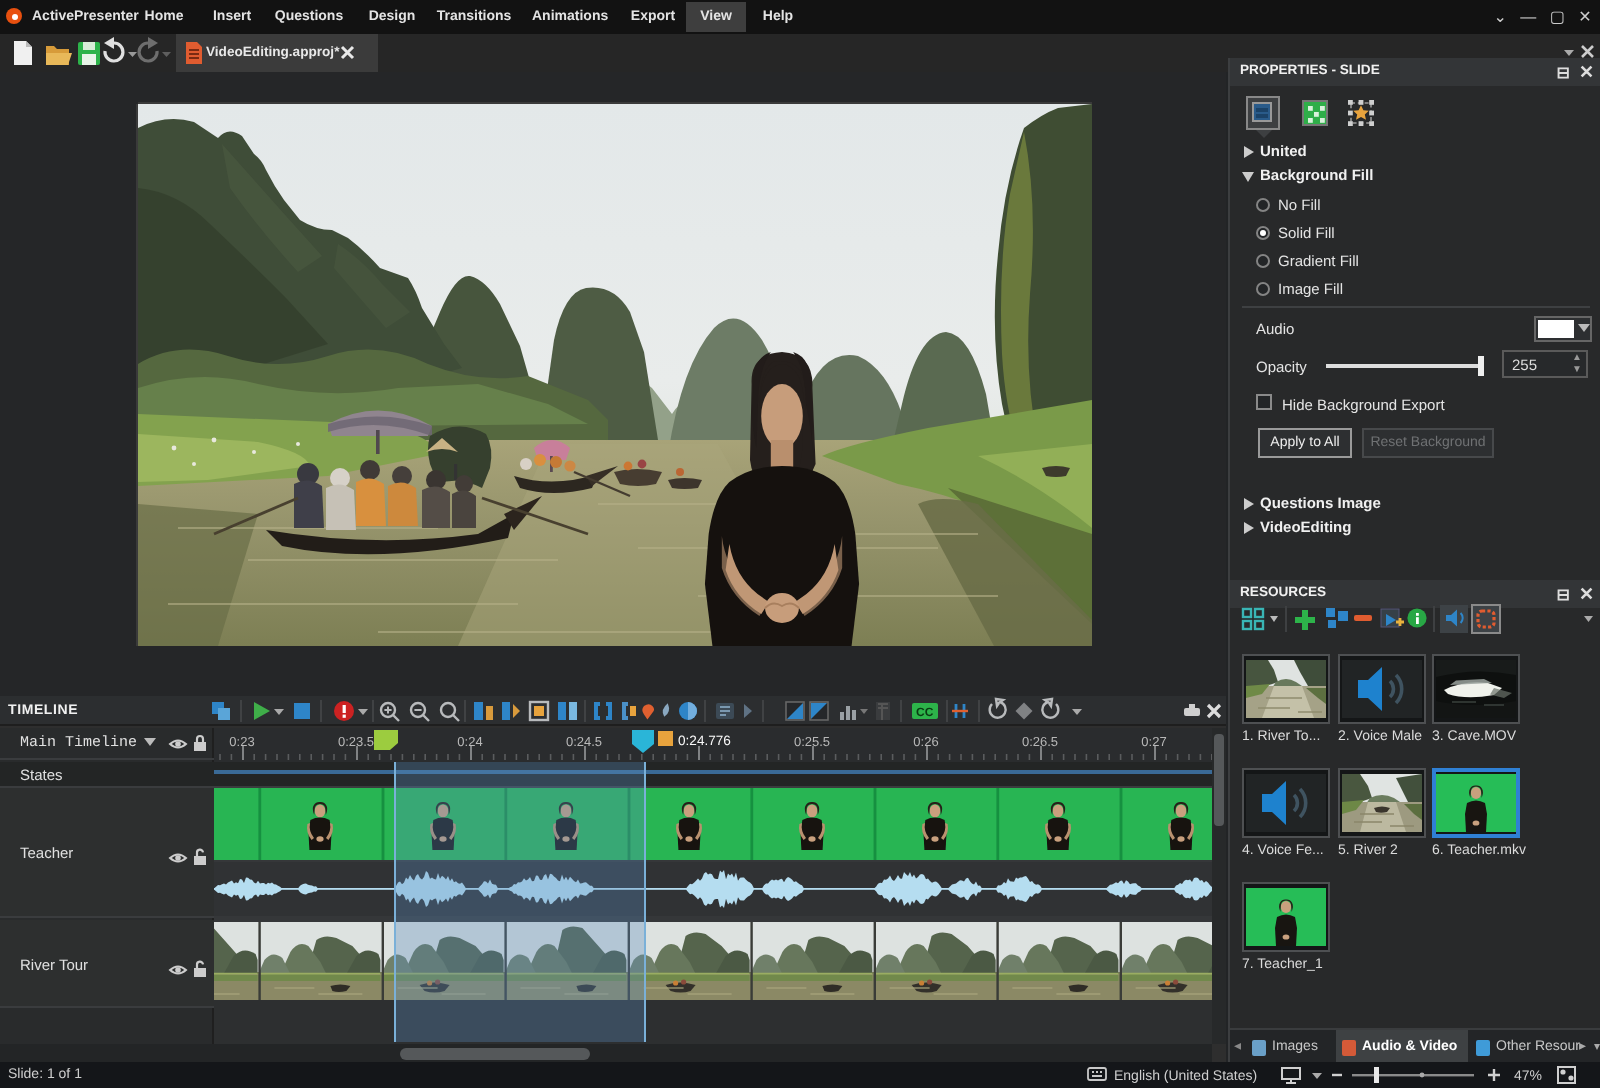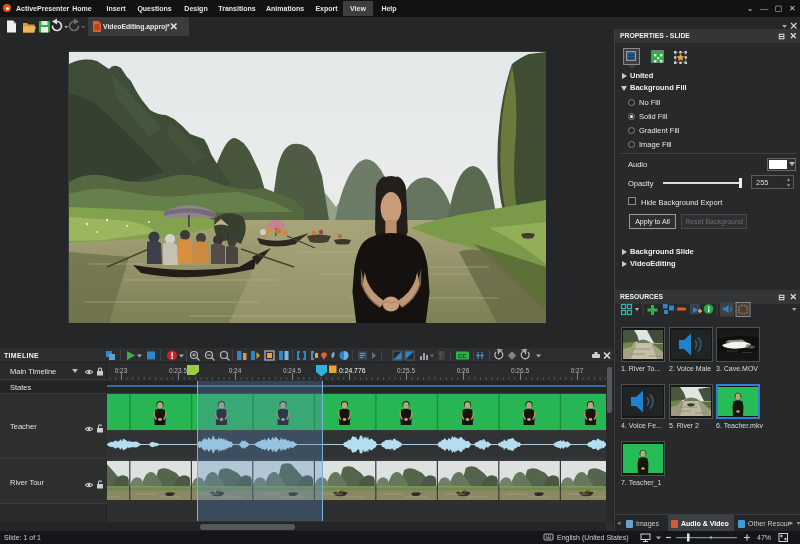--- a/index.html
+++ b/index.html
@@ -290,21 +290,21 @@
     <div class="abs" style="left:48px;top:153px;width:79px;height:2px;background:#ddd;"></div>
     <div class="abs" style="left:124px;top:149px;width:3px;height:10px;background:#eee;"></div>
     <div class="abs" style="left:136px;top:146px;width:43px;height:14px;border:1px solid #5a5a5a;background:#27292b;color:#ddd;font-size:7.5px;line-height:13px;">
       <span style="margin-left:4px;text-align:center;">255</span>
       <span class="abs" style="right:2px;top:0px;color:#999;font-size:5px;line-height:6px;">▲<br>▼</span>
     </div>
     <div class="abs" style="left:13px;top:168px;width:8px;height:8px;border:1px solid #8a8a8a;background:#232527;"></div>
     <div class="lbl" style="left:26px;top:169px;">Hide Background Export</div>
     <div class="btn" style="left:14px;top:185px;width:47px;border:1px solid #9a9a9a;color:#eee;">Apply to All</div>
     <div class="btn" style="left:66px;top:185px;width:66px;border:1px solid #47494b;color:#6f7173;">Reset Background</div>
-    <div class="prow arr-r" style="top:218px;">Background Slide</div>
+    <div class="prow arr-r" style="top:218px;">Questions Image</div>
     <div class="prow arr-r" style="top:230px;">VideoEditing</div>
 
     <div class="phead" style="top:261px;">RESOURCES<span class="phicons">⊟&nbsp;&nbsp;<b style="font-size:9px;">✕</b></span></div>
     <div id="restools" class="abs" style="left:0;top:272px;width:186px;height:17px;">
       <svg width="186" height="17">
         <g fill="none" stroke="#39b5b5" stroke-width="1.2">
             <rect x="6.5" y="3.5" width="4" height="4"></rect>
             <rect x="12.5" y="3.5" width="4" height="4"></rect>
             <rect x="6.5" y="9.5" width="4" height="4"></rect>
             <rect x="12.5" y="9.5" width="4" height="4"></rect>
@@ -504,21 +504,21 @@
         <path d="M536,6.5 l5,0 l-2.5,3 z" fill="#aaa"></path>
         </g>
         <g fill="#cfcfcf">
             <rect x="592" y="6" width="8" height="4" rx="1"></rect>
             <rect x="594.5" y="4" width="3" height="2"></rect>
           </g>
         <path d="M604,4.5 l6,6 m0,-6 l-6,6" stroke="#dcdcdc" stroke-width="1.6"></path>
       </svg>
     </div>
     <div id="tlleft">
-      <div class="trow" style="top:0;height:16px;line-height:16px;border-bottom:1px solid #3a3c3e;">
+      <div class="trow" style="top:0;height:16px;line-height:16px;border-bottom:1px solid #3a3c3e;font-family:Liberation Mono, monospace;">
         <span style="margin-left:10px;">Main Timeline</span>
         <span class="abs" style="left:72px;top:5px;border-top:4px solid #bbb;border-left:3px solid transparent;border-right:3px solid transparent;"></span>
         <svg class="abs" style="left:84px;top:4px;" width="10" height="8">
             <path d="M1,4 Q5,0.5 9,4 Q5,7.5 1,4 Z" fill="none" stroke="#ccc" stroke-width="1"></path>
             <circle cx="5" cy="4" r="1.4" fill="#ccc"></circle>
           </svg>
         <svg class="abs" style="left:96px;top:3px;" width="8" height="9">
             <rect x="1" y="4" width="6" height="4.5" fill="#ccc"></rect>
             <path d="M2.5,4 v-1.5 a1.5,1.5 0 0 1 3,0 v1.5" fill="none" stroke="#ccc" stroke-width="1.1"></path>
           </svg>

